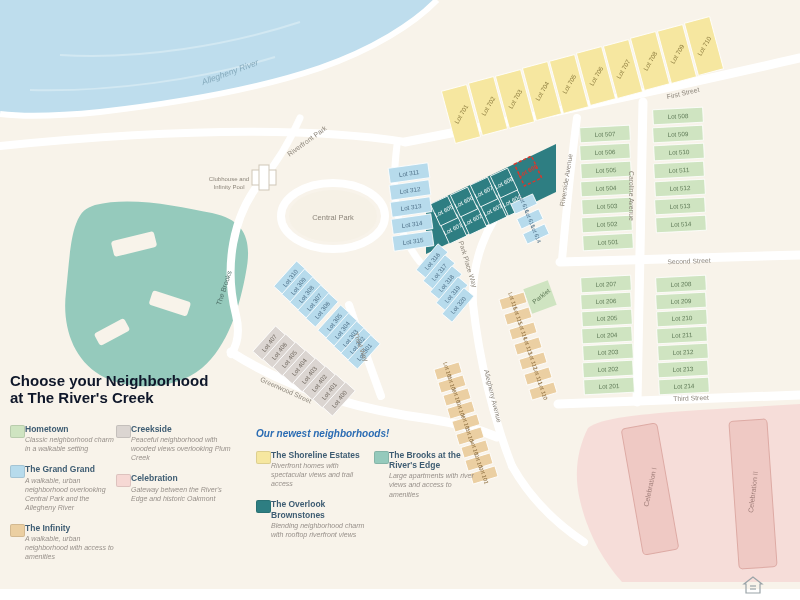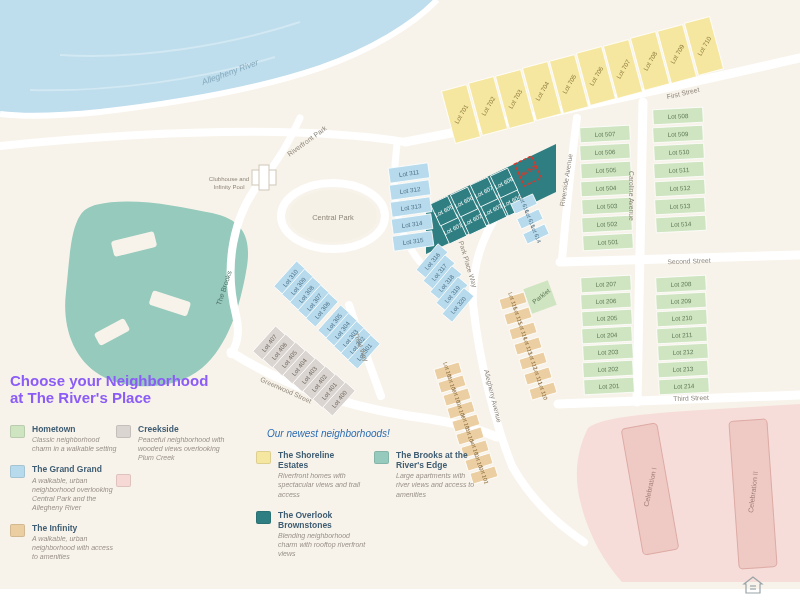--- a/index.html
+++ b/index.html
@@ -3,28 +3,28 @@
 <meta charset="utf-8">
 <title>The River's Edge Neighborhood Map</title>
 <style>
   *{margin:0;padding:0;box-sizing:border-box}
   html,body{background:#ffffff}
   body{font-family:"Liberation Sans",sans-serif}
   .stage{position:relative;width:800px;height:600px;overflow:hidden;background:#f8f3ea}
   #map-svg{position:absolute;left:0;top:0;width:800px;height:600px}
   svg text{font-family:"Liberation Sans",sans-serif}
   .legend{position:absolute;z-index:3}
-  .legend-heading{left:10px;top:372px;width:210px;color:#8b5cf6;font-size:15px;font-weight:bold;line-height:1.15}
-  .newest-heading{left:267px;top:428px;width:150px;color:#2b6cb3;font-size:10px;font-weight:normal;font-style:italic}
+  .legend-heading{left:10px;top:372px;width:210px;color:#0f172a;font-size:15px;font-weight:bold;line-height:1.15}
+  .newest-heading{left:256px;top:428px;width:150px;color:#2b6cb3;font-size:10px;font-weight:bold;font-style:italic}
   .legend-col{position:absolute;display:flex;flex-direction:column;gap:11px;z-index:3}
   .col-1{left:10px;top:424px;width:108px}
   .col-2{left:116px;top:424px;width:120px}
   .col-3{left:256px;top:450px;width:110px}
   .col-4{left:374px;top:450px;width:102px}
-  .legend-item{display:flex;gap:7px;align-items:flex-start}
+  .legend-item{display:flex;gap:0;align-items:flex-start}
   .swatch{width:15px;height:13px;border-radius:2px;flex:0 0 auto;border:1px solid rgba(0,0,0,0.10);margin-top:1px}
   .li-name{font-size:8.5px;font-weight:bold;color:#3f5d73;line-height:1.2}
   .li-desc{font-size:7px;font-style:italic;color:#97908a;line-height:1.3;margin-top:1px}
 </style>
 </head>
 <body>
 
 <div class="stage">
 
   <svg id="map-svg" viewBox="0 0 800 600">
@@ -282,21 +282,21 @@
       <text x="229" y="187" fill="#8d867b" font-size="6" text-anchor="middle" dominant-baseline="central">Infinity Pool</text>
       <text x="333" y="217" fill="#8d867b" font-size="7.5" text-anchor="middle" dominant-baseline="central">Central Park</text>
       <text x="224" y="288" fill="#50726a" font-size="7" text-anchor="middle" dominant-baseline="central" transform="rotate(-72 224 288)">The Brooks</text>
       <text x="541" y="296" fill="#5f7a57" font-size="6.5" text-anchor="middle" dominant-baseline="central" transform="rotate(-38 541 296)">Parklet</text>
       <text x="650" y="487" fill="#a07e79" font-size="7" text-anchor="middle" dominant-baseline="central" transform="rotate(-78 650 487)">Celebration I</text>
       <text x="753" y="492" fill="#a07e79" font-size="7" text-anchor="middle" dominant-baseline="central" transform="rotate(-83 753 492)">Celebration II</text>
     </svg>
 
   <div class="legend legend-heading">
     <div>Choose your Neighborhood</div>
-    <div>at The River's Place</div>
+    <div>at The River's Creek</div>
   </div>
 
   <div class="legend-col col-1">
     <div class="legend-item">
       <span class="swatch" style="background-color: rgb(207, 228, 193);"></span>
       <div>
         <div class="li-name">Hometown</div>
         <div class="li-desc">Classic neighborhood charm in a walkable setting</div>
       </div>
     </div>
@@ -319,20 +319,24 @@
   <div class="legend-col col-2">
     <div class="legend-item">
       <span class="swatch" style="background-color: rgb(219, 213, 209);"></span>
       <div>
         <div class="li-name">Creekside</div>
         <div class="li-desc">Peaceful neighborhood with wooded views overlooking Plum Creek</div>
       </div>
     </div>
     <div class="legend-item">
       <span class="swatch" style="background-color: rgb(246, 216, 212);"></span>
+      <div>
+        <div class="li-name">Celebration</div>
+        <div class="li-desc">Gateway between the River's Edge and historic Oakmont</div>
+      </div>
     </div>
   </div>
 
   <div class="legend newest-heading">Our newest neighborhoods!</div>
 
   <div class="legend-col col-4">
     <div class="legend-item">
       <span class="swatch" style="background-color: rgb(149, 202, 188);"></span>
       <div>
         <div class="li-name">The Brooks at the River's Edge</div>

